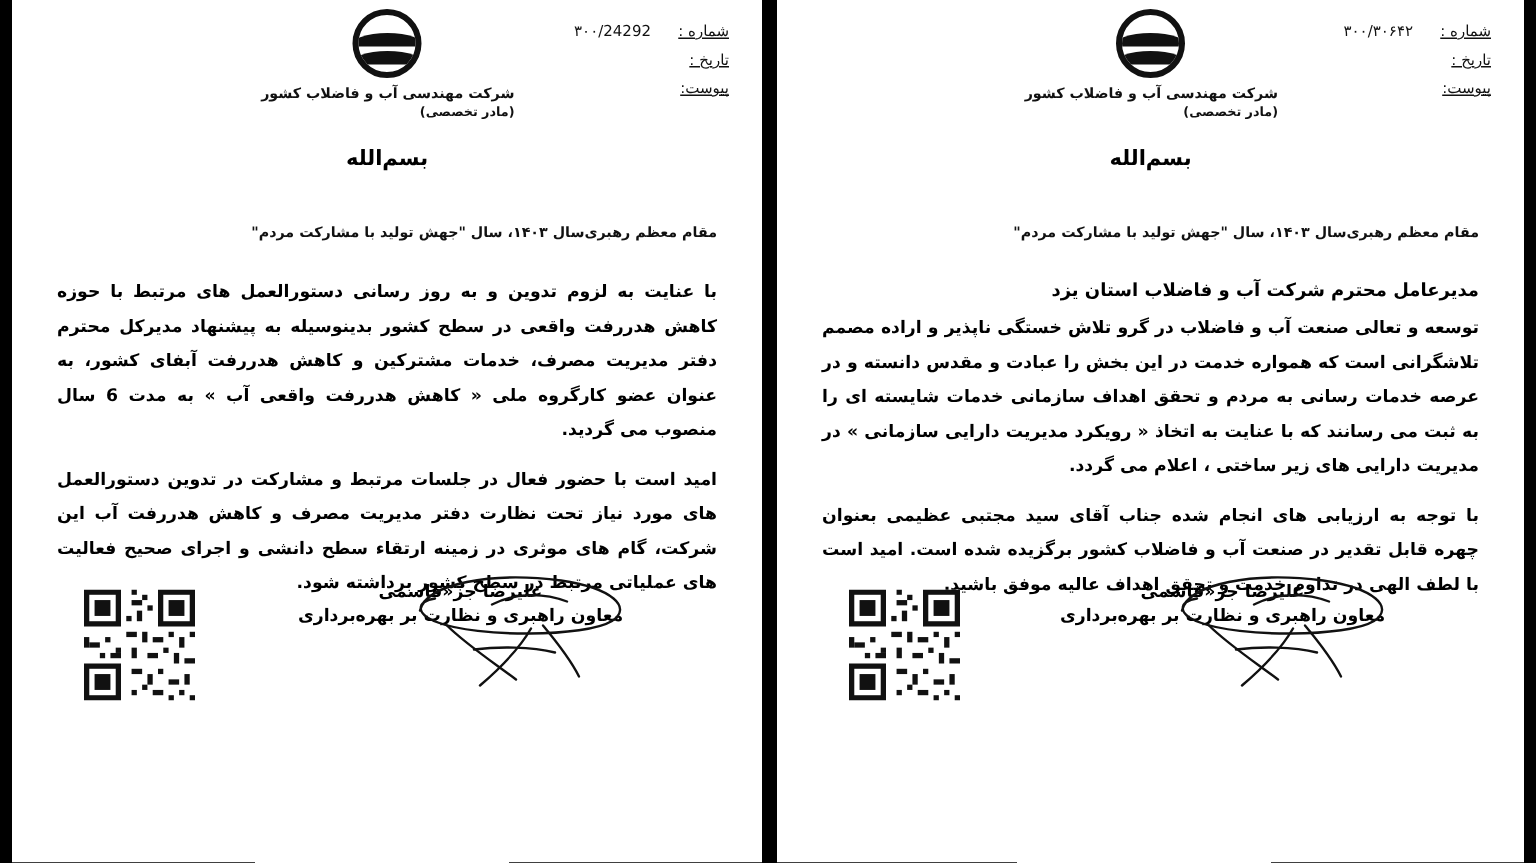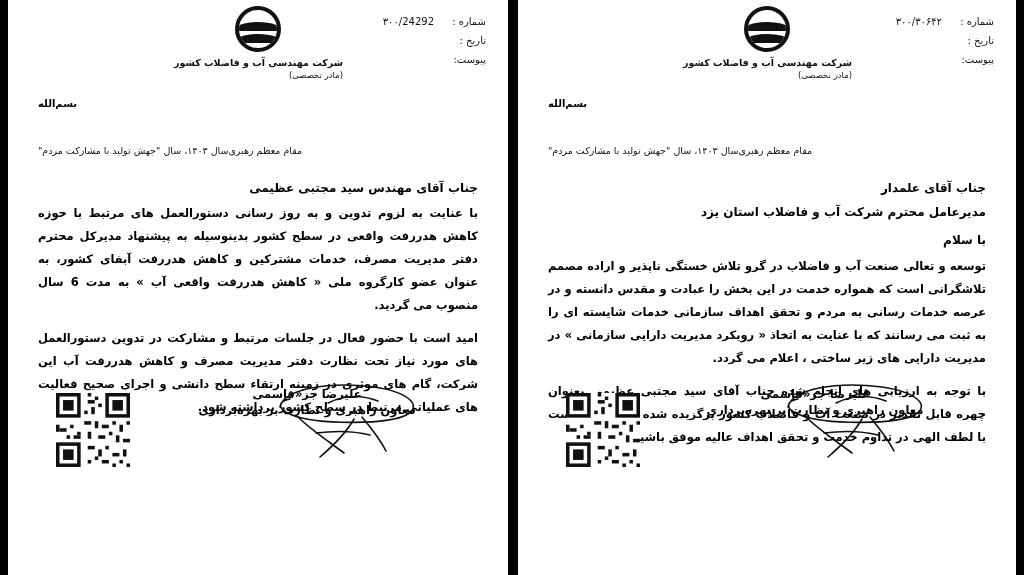--- a/index.html
+++ b/index.html
@@ -69,56 +69,56 @@
   .org-name {
     font-family: "DejaVu Sans", sans-serif;
     font-size: 9.5px;
     font-weight: bold;
     line-height: 1.45;
     color: #111;
     white-space: nowrap;
   }
   .org-sub {
     font-size: 8.5px;
-    font-weight: normal;
+    font-weight: bold;
     color: #111;
   }
   .meta {
     position: absolute;
     top: 12px;
     right: 22px;
     width: 200px;
     font-size: 10px;
     line-height: 1.9;
     color: #111;
   }
   .meta-row {
     display: flex;
     justify-content: flex-start;
     gap: 6px;
   }
-  .meta-label { min-width: 46px; text-align: right; font-weight: normal; }
+  .meta-label { min-width: 46px; text-align: right; font-weight: normal; text-decoration: underline; }
   .meta-value { font-weight: normal; }
 
   
   .body-area {
     padding: 0 30px;
     position: relative;
   }
   .bismillah {
-    text-align: left;
-    font-size: 10px;
+    text-align: center;
+    font-size: 14px;
     font-weight: bold;
     margin: 6px 0 2px 0;
     letter-spacing: 0.5px;
   }
   .slogan {
-    text-align: left;
+    text-align: right;
     font-size: 9.5px;
-    font-weight: normal;
+    font-weight: bold;
     color: #111;
     margin-bottom: 22px;
     margin-top: 36px;
   }
   .to-line {
     font-size: 12px;
     font-weight: bold;
     margin: 4px 0;
     line-height: 1.7;
   }
@@ -213,21 +213,20 @@
           <span class="meta-label">پیوست:</span>
           <span class="meta-value"></span>
         </div>
       </div>
     </div>
 
     <div class="body-area">
       <div class="bismillah">بسم‌الله</div>
       <div class="slogan">مقام معظم رهبری‌سال ۱۴۰۳، سال "جهش تولید با مشارکت مردم"</div>
 
-      <div class="to-line">جناب آقای مهندس سید مجتبی عظیمی</div>
 
       <p class="para">با عنایت به لزوم تدوین و به روز رسانی دستورالعمل های مرتبط با حوزه کاهش هدررفت واقعی در سطح کشور بدینوسیله به پیشنهاد مدیرکل محترم دفتر مدیریت مصرف، خدمات مشترکین و کاهش هدررفت آبفای کشور، به عنوان عضو کارگروه ملی « کاهش هدررفت واقعی آب » به مدت 6 سال منصوب می گردید.</p>
       <p class="para">امید است با حضور فعال در جلسات مرتبط و مشارکت در تدوین دستورالعمل های مورد نیاز تحت نظارت دفتر مدیریت مصرف و کاهش هدررفت آب این شرکت، گام های موثری در زمینه ارتقاء سطح دانشی و اجرای صحیح فعالیت های عملیاتی مرتبط در سطح کشور برداشته شود.</p>
     </div>
 
     <div class="sign-area">
       <div class="sign-block">
         <div class="sign-name">علیرضا جز«قاسمی</div>
         <div class="sign-title">معاون راهبری و نظارت بر بهره‌برداری</div>
       </div>
@@ -312,24 +311,22 @@
           <span class="meta-label">پیوست:</span>
           <span class="meta-value"></span>
         </div>
       </div>
     </div>
 
     <div class="body-area">
       <div class="bismillah">بسم‌الله</div>
       <div class="slogan">مقام معظم رهبری‌سال ۱۴۰۳، سال "جهش تولید با مشارکت مردم"</div>
 
-      <div class="to-line">جناب آقای علمدار</div>
       <div class="to-line">مدیرعامل محترم شرکت آب و فاضلاب استان یزد</div>
 
-      <div class="salutation">با سلام</div>
       <p class="para normalw">توسعه و تعالی صنعت آب و فاضلاب در گرو تلاش خستگی ناپذیر و اراده مصمم تلاشگرانی است که همواره خدمت در این بخش را عبادت و مقدس  دانسته و در عرصه خدمات رسانی به مردم و تحقق اهداف سازمانی خدمات شایسته ای را به ثبت می رسانند که با عنایت به اتخاذ « رویکرد مدیریت دارایی سازمانی » در مدیریت دارایی های زیر ساختی ، اعلام می گردد.</p>
       <p class="para normalw">با توجه به ارزیابی های انجام شده جناب آقای  سید مجتبی عظیمی بعنوان چهره قابل تقدیر در صنعت آب و فاضلاب کشور برگزیده شده است. امید است با لطف الهی در تداوم خدمت و تحقق اهداف عالیه موفق باشید.</p>
     </div>
 
     <div class="sign-area">
       <div class="sign-block">
         <div class="sign-name">علیرضا جز«قاسمی</div>
         <div class="sign-title">معاون راهبری و نظارت بر بهره‌برداری</div>
       </div>
       <svg class="scribble" viewBox="0 0 190 96">

